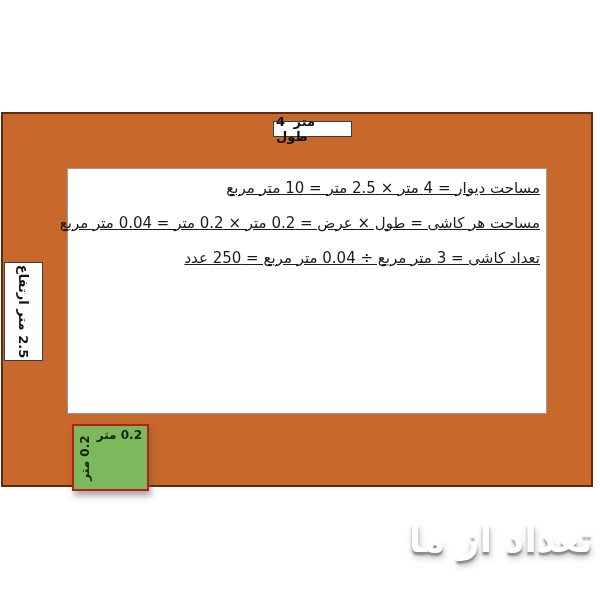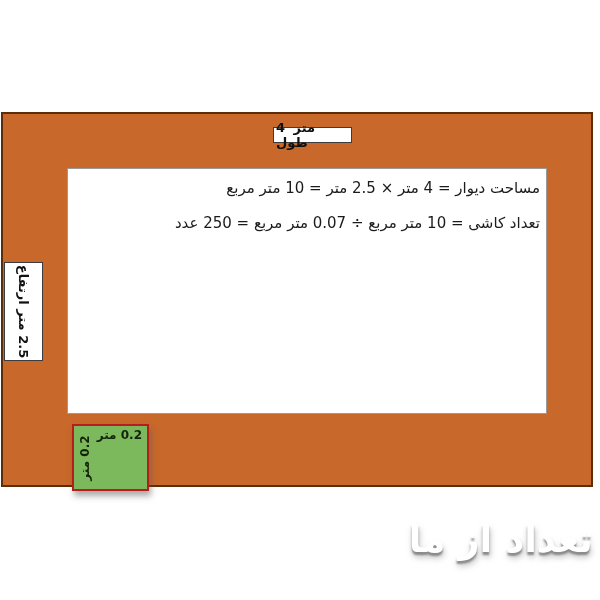--- a/index.html
+++ b/index.html
@@ -27,21 +27,21 @@
     background:#ffffff;
     border:1px solid #3c3c3c;
     display:flex;
     align-items:center;
     justify-content:center;
     font-size:13px;
     font-weight:bold;
     color:#111;
   }
   .top-label {
-    left:273px; top:127px;
+    left:273px; top:121px;
     width:79px; height:16px;
   }
   .top-label bdi { margin:0 2px; }
 
   
   .side-label {
     left:4px; top:262px;
     width:39px; height:99px;
     overflow:visible;
   }
@@ -53,20 +53,21 @@
 
   
   .panel {
     position:absolute;
     left:67px; top:168px;
     width:480px; height:246px;
     background:#ffffff;
     border:1px solid #9a9a9a;
     direction:rtl;
     padding:1px 6px 12px 6px;
+    text-decoration:underline;
   }
   .calc-line {
     height:35px;
     display:flex;
     align-items:center;
     font-size:15px;
     color:#1b1b1b;
     white-space:nowrap;
   }
 
@@ -127,21 +128,22 @@
 <div class="label-box top-label">
   <span dir="ltr"><bdi>4</bdi> <bdi>متر</bdi> <bdi>طول</bdi></span>
 </div>
 
 <div class="label-box side-label">
   <span class="rot-cw" dir="rtl">2.5 متر ارتفاع</span>
 </div>
 
 <div class="panel">
   <div class="calc-line">مساحت دیوار = 4 متر × 2.5 متر = 10 متر مربع</div>
-  <div class="calc-line">تعداد کاشی = 10 متر مربع ÷ 0.07 متر مربع = 250 عدد</div>
+  <div class="calc-line">مساحت هر کاشی = طول × عرض = 0.2 متر × 0.2 متر = 0.04 متر مربع</div>
+  <div class="calc-line">تعداد کاشی = 3 متر مربع ÷ 0.04 متر مربع = 250 عدد</div>
 </div>
 
 <div class="tile">
   <span class="tile-w-label">0.2 متر</span>
   <span class="tile-h-label-wrap">
     <span class="rot-ccw">0.2 متر</span>
   </span>
 </div>
 
 <div class="watermark">تعداد از ما</div>

